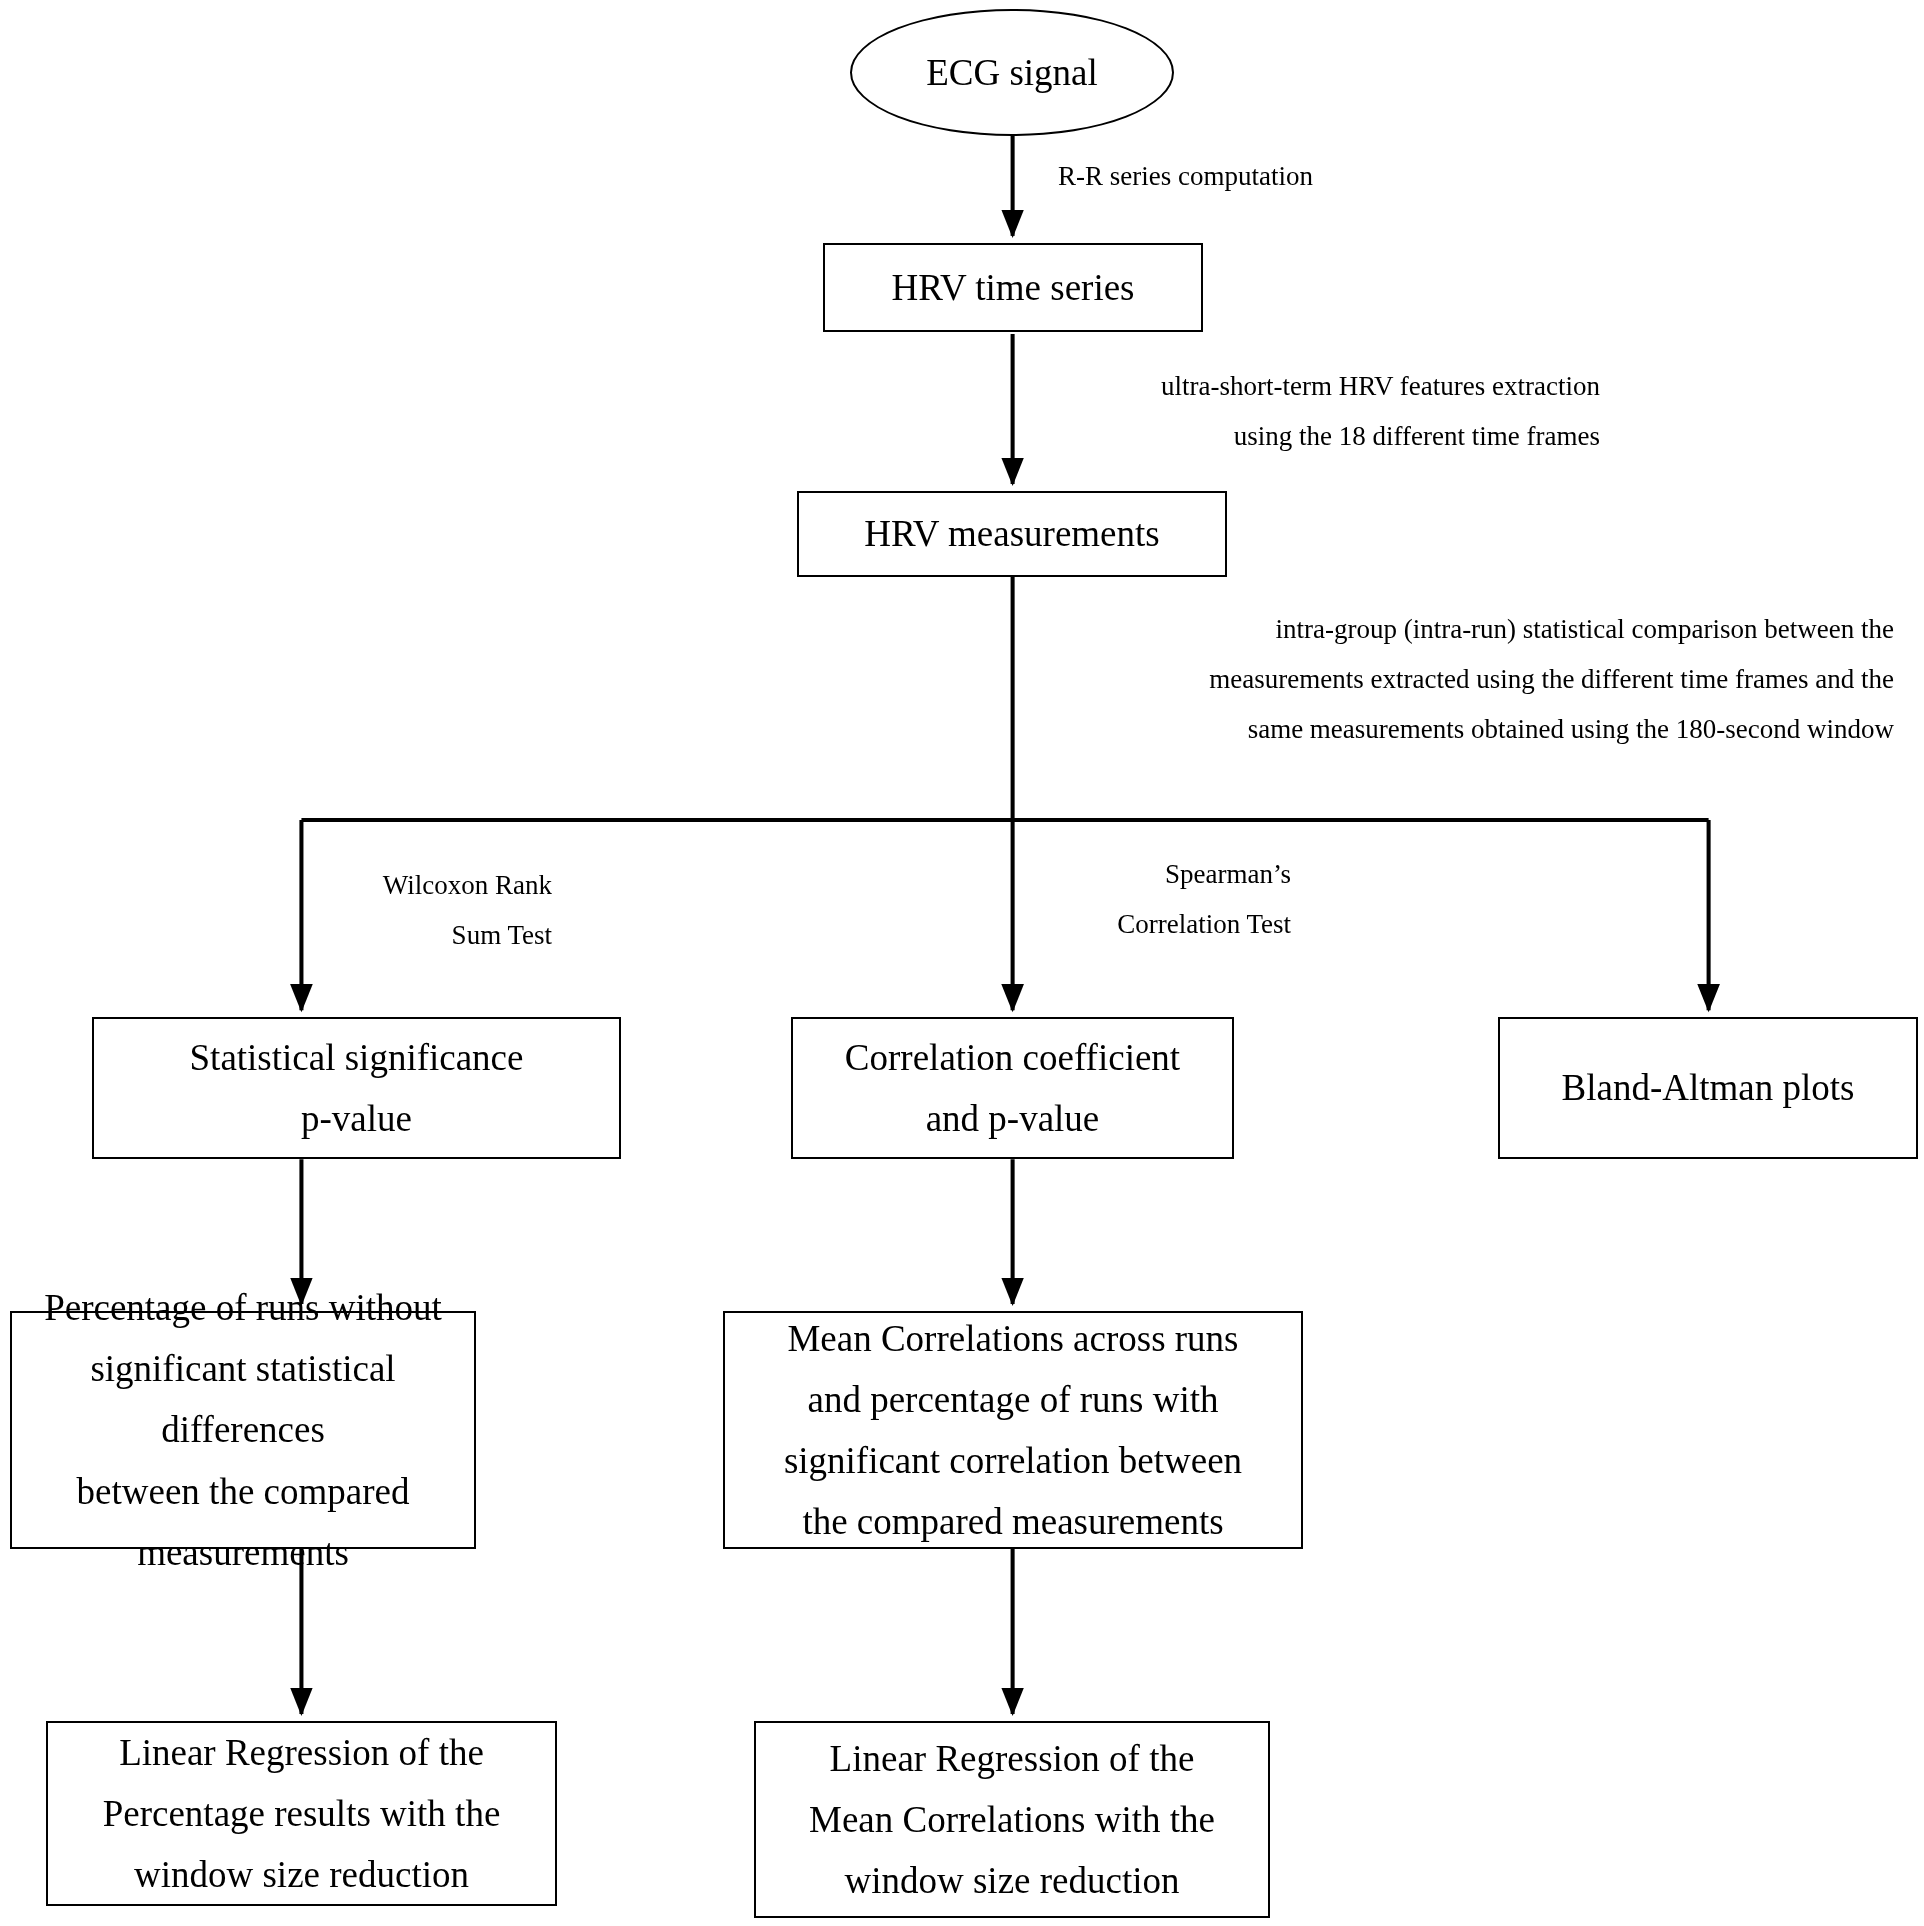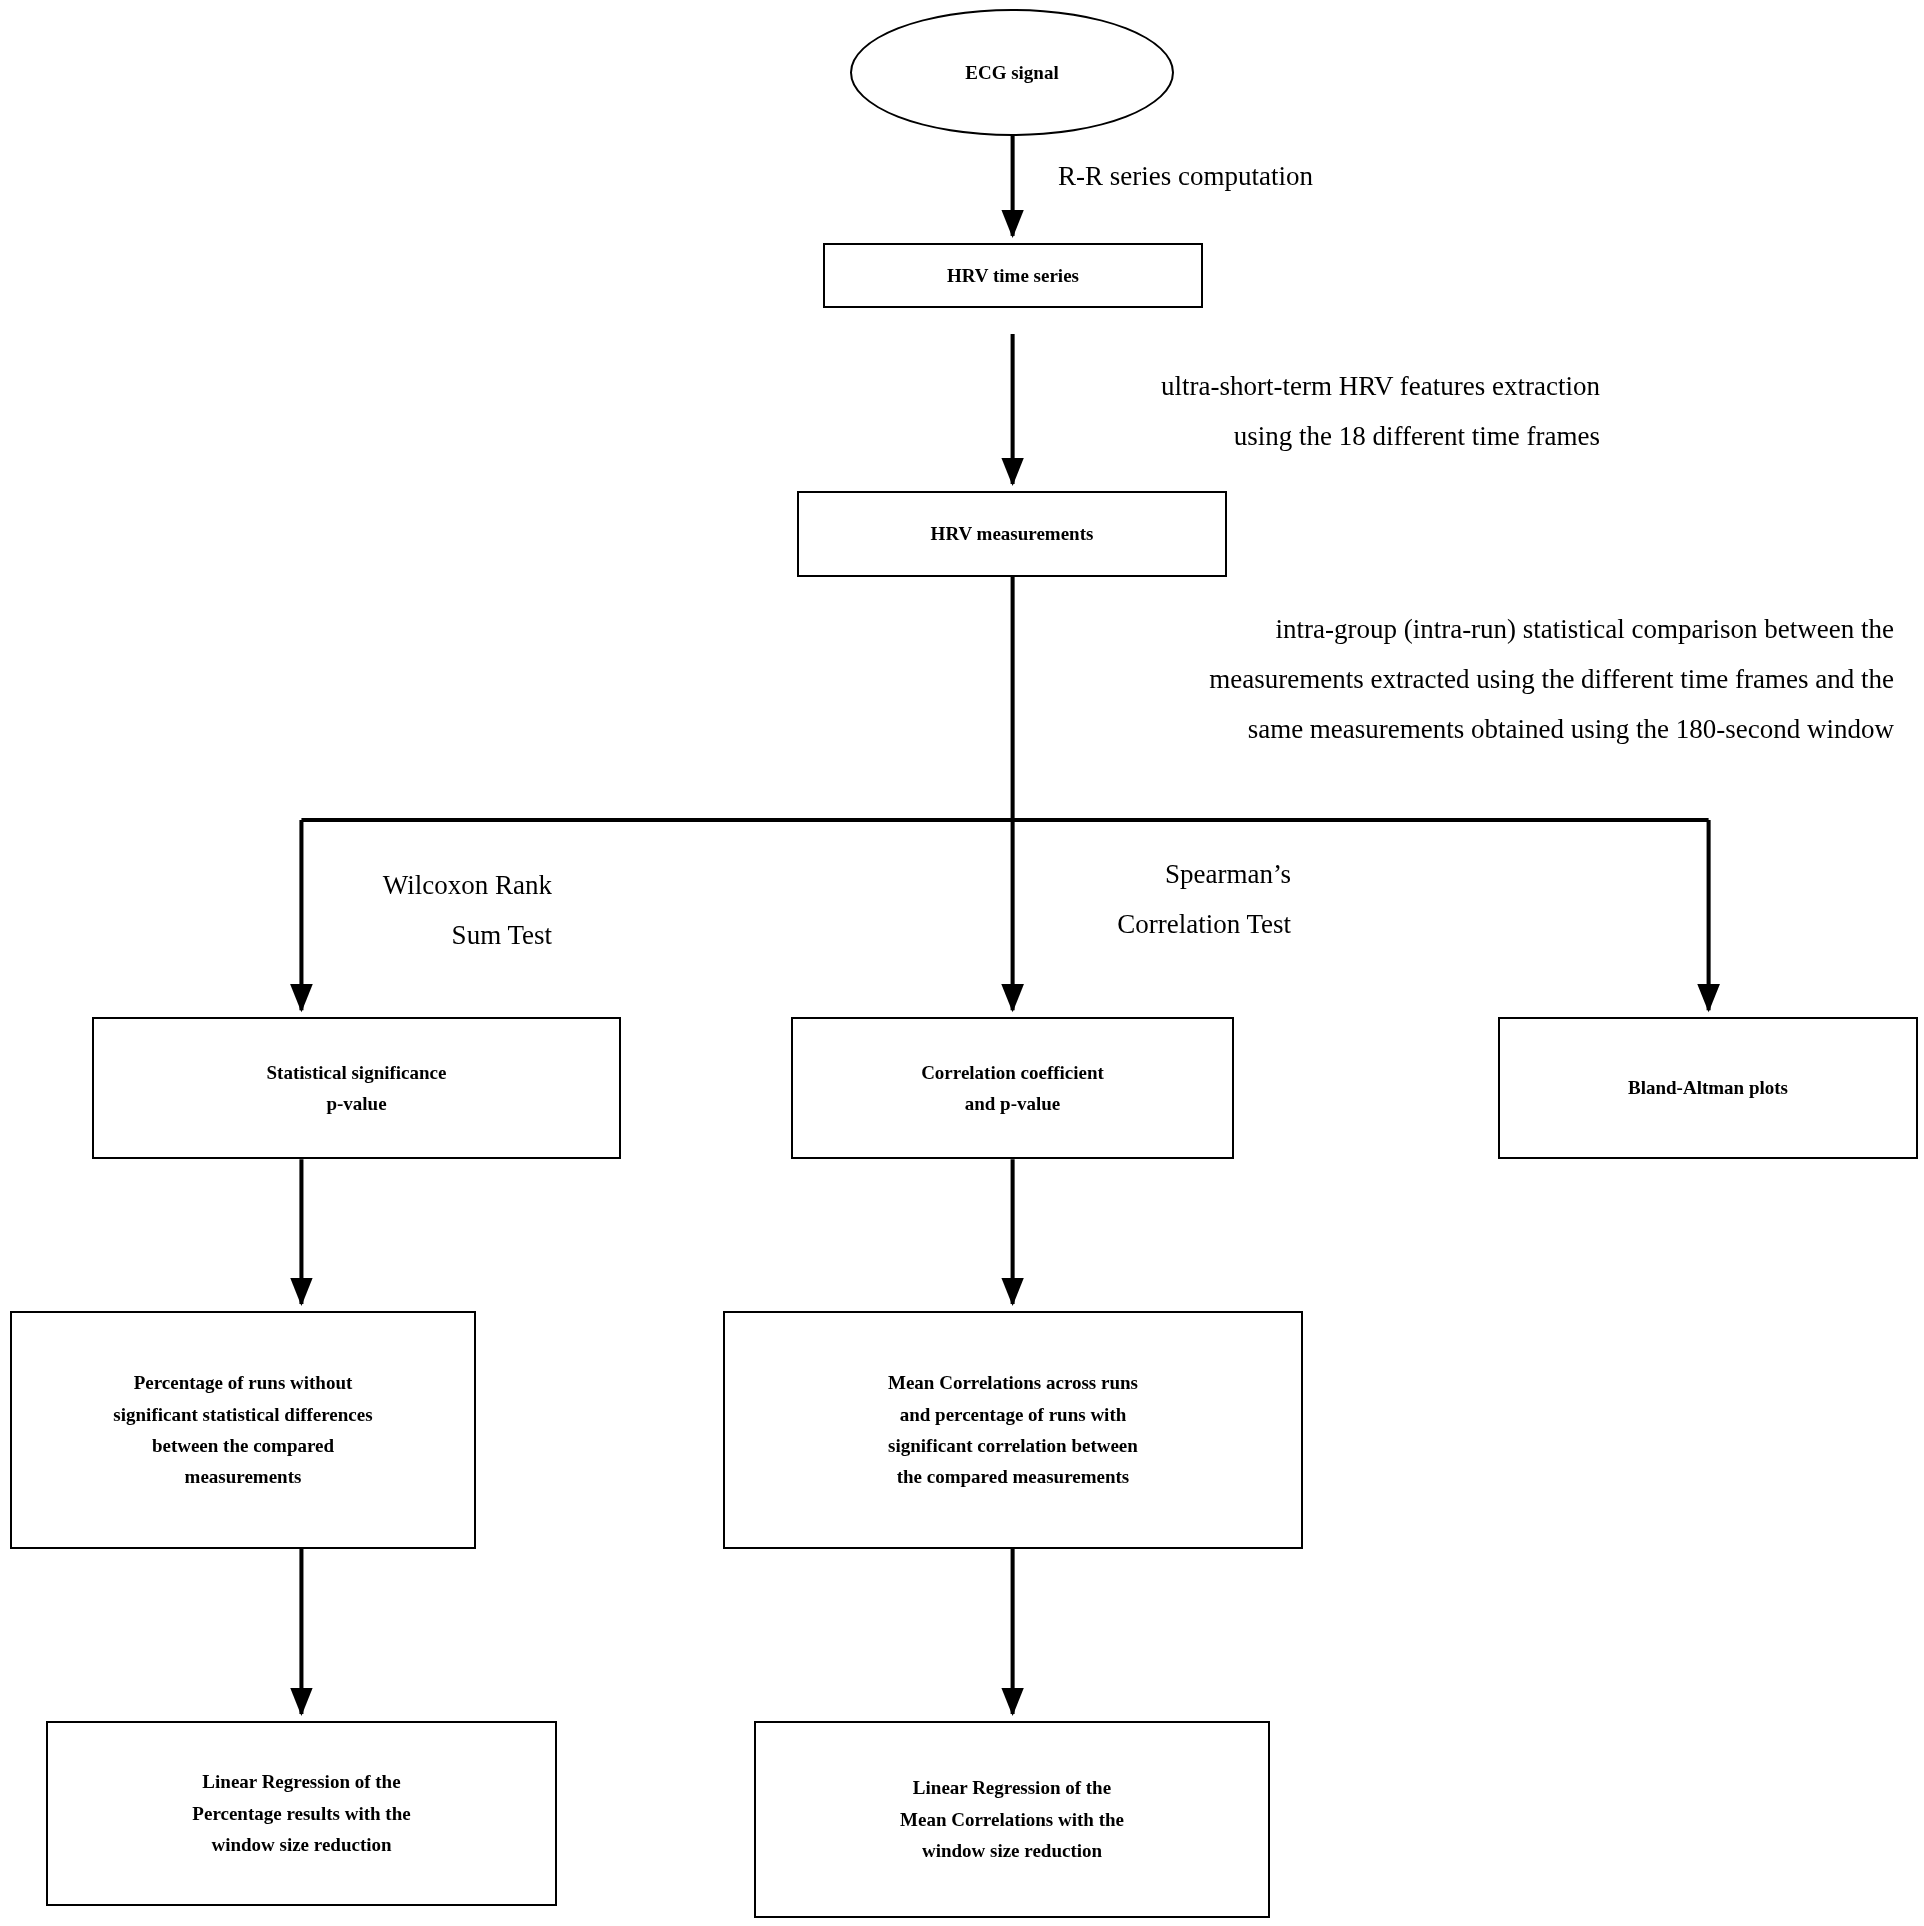--- a/index.html
+++ b/index.html
@@ -24,26 +24,25 @@
     height: 1926px;
   }
   .node {
     position: absolute;
     display: flex;
     align-items: center;
     justify-content: center;
     text-align: center;
     border: 2px solid #000000;
     background: #ffffff;
-    font-size: 19px;
+    font-size: 37px;
     line-height: 1.65;
     white-space: pre-line;
     box-sizing: border-box;
     padding: 4px 10px;
-    font-weight: bold;
   }
   .ellipse {
     border-radius: 50%;
   }
   .edge-label {
     position: absolute;
     font-size: 27px;
     line-height: 1.85;
     white-space: pre-line;
   }
@@ -71,21 +70,21 @@
     <line x1="2000" y1="1620" x2="2000" y2="1996" stroke="#000" stroke-width="8" marker-end="url(#arrowhead)"></line>
     <line x1="3375" y1="1620" x2="3375" y2="1996" stroke="#000" stroke-width="8" marker-end="url(#arrowhead)"></line>
     <line x1="595" y1="2290" x2="595" y2="2576" stroke="#000" stroke-width="8" marker-end="url(#arrowhead)"></line>
     <line x1="2000" y1="2290" x2="2000" y2="2576" stroke="#000" stroke-width="8" marker-end="url(#arrowhead)"></line>
     <line x1="595" y1="3060" x2="595" y2="3386" stroke="#000" stroke-width="8" marker-end="url(#arrowhead)"></line>
     <line x1="2000" y1="3060" x2="2000" y2="3386" stroke="#000" stroke-width="8" marker-end="url(#arrowhead)"></line>
   </svg>
 
   <div class="node ellipse" style="left:850px; top:9px; width:324px; height:127px;">ECG signal</div>
 
-  <div class="node" style="left:823px; top:243px; width:380px; height:65px;">HRV time series</div>
+  <div class="node" style="left:823px; top:243px; width:380px; height:89px;">HRV time series</div>
 
   <div class="node" style="left:797px; top:491px; width:430px; height:86px;">HRV measurements</div>
 
   <div class="node" style="left:92px; top:1017px; width:529px; height:142px;">Statistical significance
 p-value</div>
 
   <div class="node" style="left:791px; top:1017px; width:443px; height:142px;">Correlation coefficient
 and p-value</div>
 
   <div class="node" style="left:1498px; top:1017px; width:420px; height:142px;">Bland-Altman plots</div>

